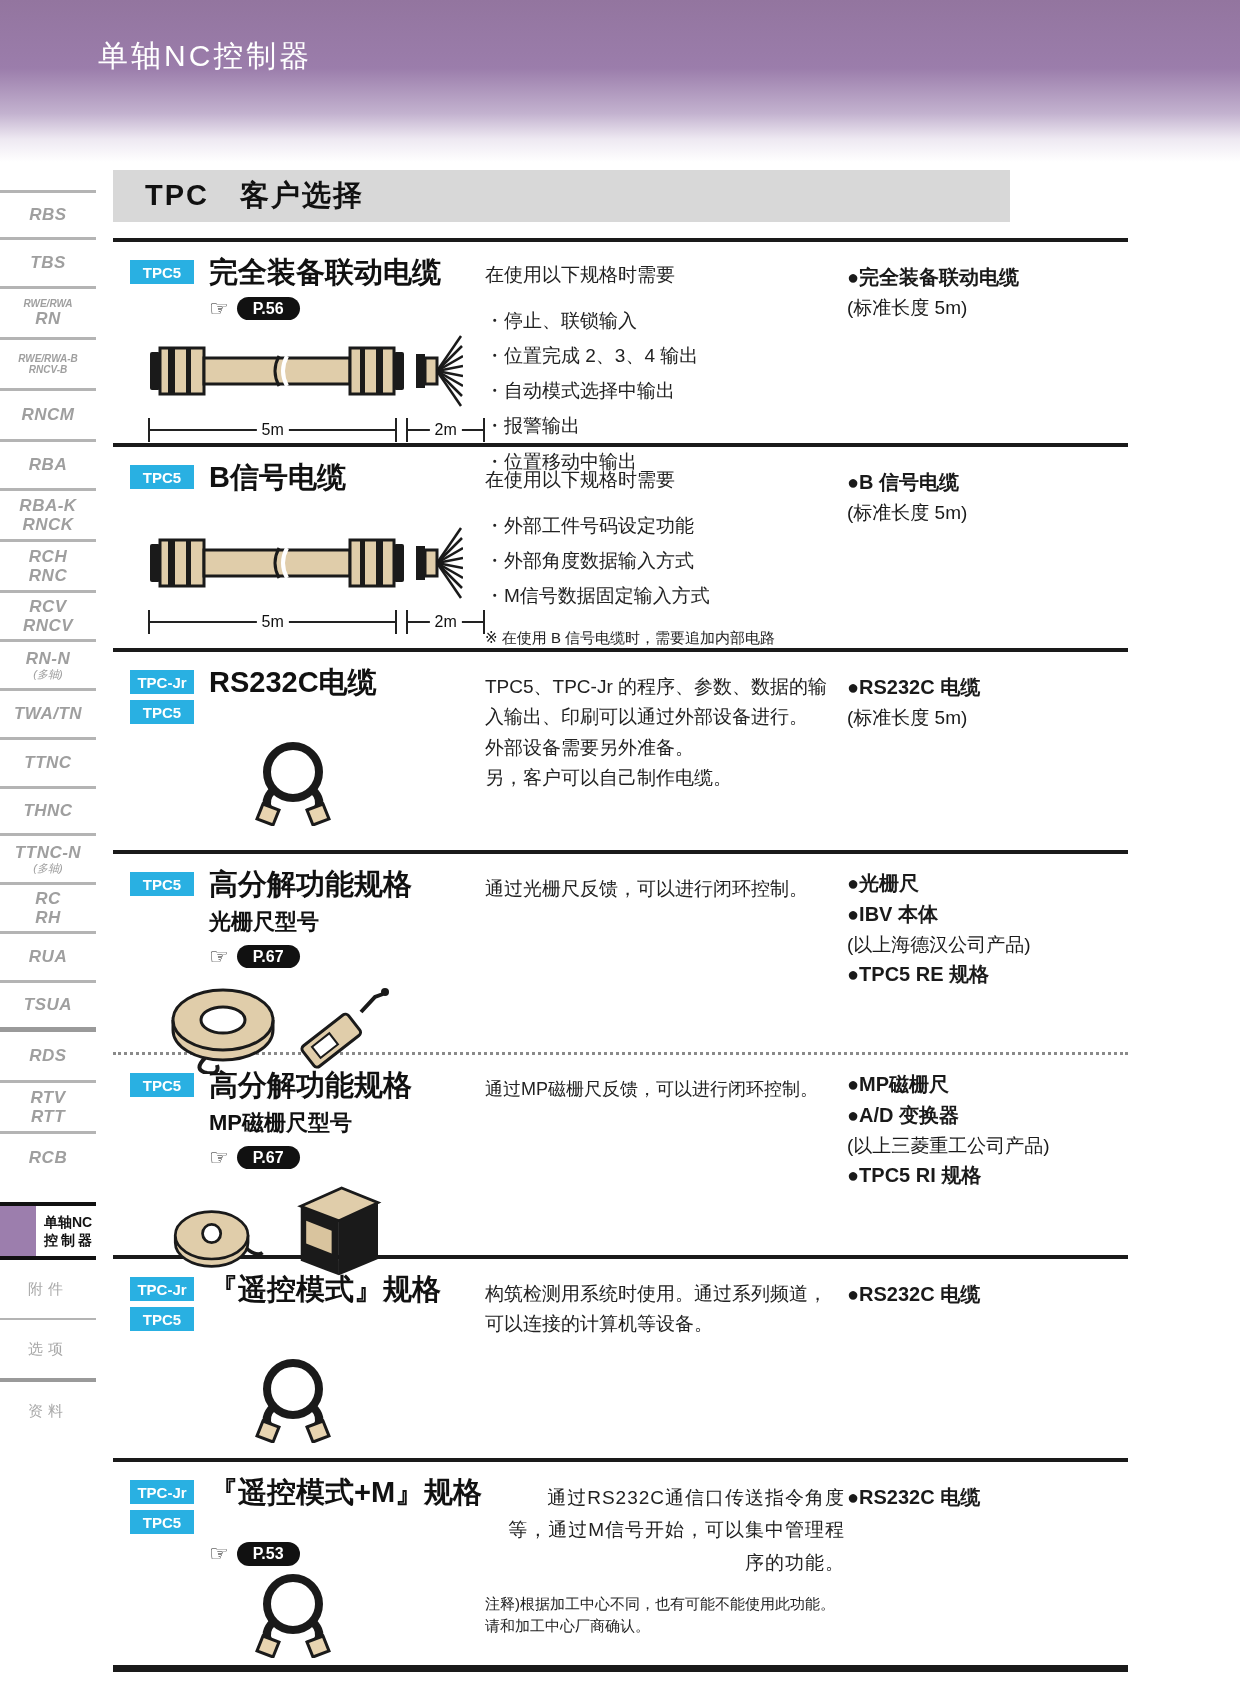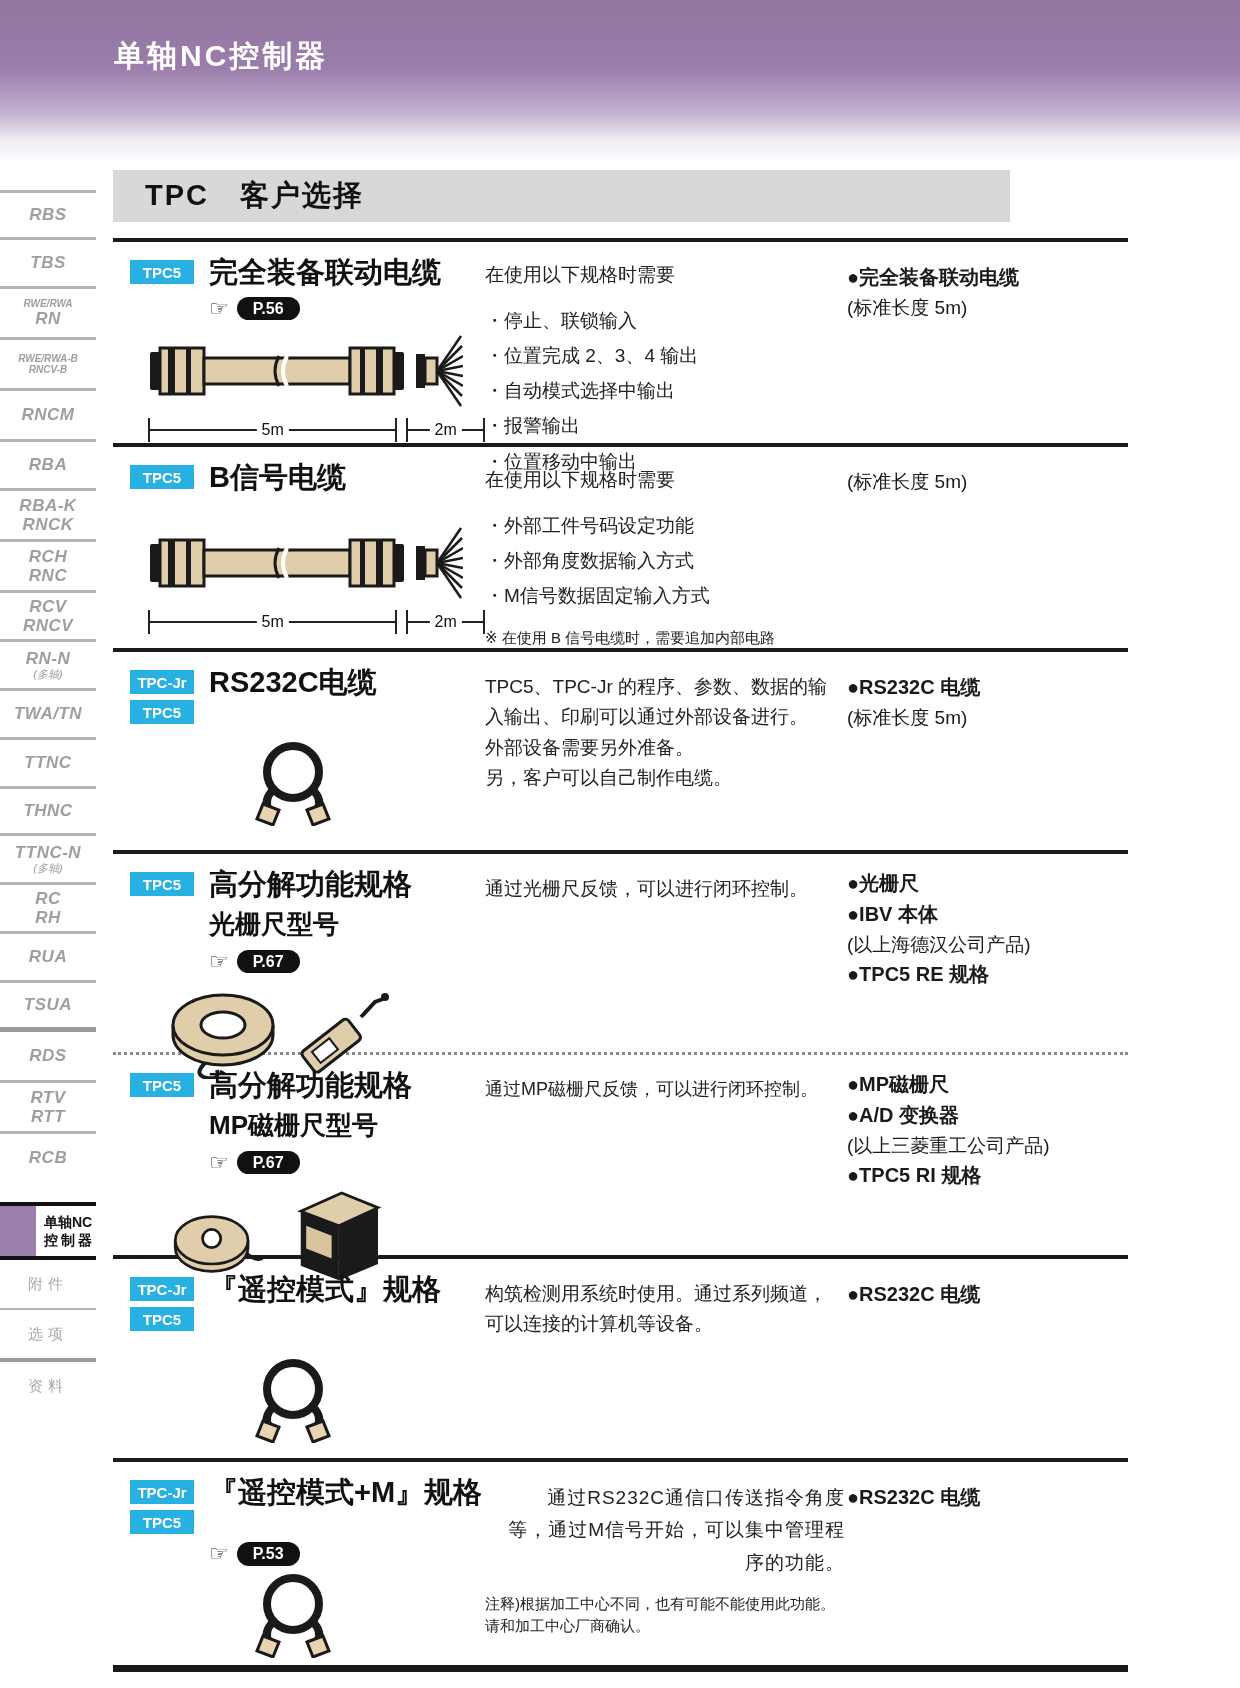--- a/index.html
+++ b/index.html
@@ -6,21 +6,21 @@
   body{
     width:1240px;height:1688px;position:relative;background:#fff;overflow:hidden;
     font-family:"Liberation Sans","DejaVu Sans",sans-serif;color:#1a1a1a;
   }
   
   .banner{
     position:absolute;top:0;left:0;width:1240px;height:162px;
     background:linear-gradient(to bottom,#93759f 0%,#9b7dab 42%,#c3b2cf 70%,#eee9f2 86%,#fff 100%);
   }
   .banner-title{
-    position:absolute;top:36px;left:114px;font-size:30px;font-weight:bold;color:#fff;letter-spacing:3px;
+    position:absolute;top:36px;left:98px;font-size:30px;font-weight:normal;color:#fff;letter-spacing:3px;
   }
   
   .sidebar{position:absolute;top:190px;left:0;width:96px;}
   .it{
     border-top:3px solid #b4b4b4;display:flex;flex-direction:column;justify-content:center;align-items:center;
     color:#9f9f9f;font-weight:bold;font-style:italic;line-height:1.12;text-align:center;
   }
   .it.thick{border-top:5px solid #9a9a9a;}
   .h44{height:44px}.h46{height:46px}.h48{height:48px}
   .l{font-size:17px;letter-spacing:.5px;}
@@ -32,21 +32,21 @@
     display:flex;flex-direction:column;justify-content:center;align-items:flex-start;padding-left:44px;
     color:#111;font-weight:bold;font-size:14px;line-height:1.3;font-style:normal;
   }
   .active-it .l2{letter-spacing:3px;}
   .foot-it{
     display:flex;align-items:center;justify-content:center;color:#a9a9a9;
     font-size:15px;letter-spacing:5px;font-weight:normal;
   }
   .foot-it.b2{border-top:2px solid #b4b4b4;}
   .foot-it.b4{border-top:4px solid #9a9a9a;}
-  .fh{height:48px}
+  .fh{height:58px}
   
   .title-bar{
     position:absolute;left:113px;top:170px;width:897px;height:52px;background:#d8d8d8;
     display:flex;align-items:center;padding-left:32px;box-sizing:border-box;
     font-size:29px;font-weight:bold;letter-spacing:2px;color:#111;
   }
   
   .content{position:absolute;left:113px;top:238px;width:1015px;}
   .sec{border-top:4px solid #1a1a1a;display:flex;box-sizing:border-box;}
   .sec.dotted{border-top:3px dotted #8a8a8a;}
@@ -54,21 +54,21 @@
   .col1{width:372px;box-sizing:border-box;padding-top:15px;}
   .col2{width:360px;box-sizing:border-box;padding-top:20px;font-size:19px;color:#222;}
   .col3{flex:1;box-sizing:border-box;padding-top:20px;padding-left:2px;font-size:20px;line-height:1.55;}
   .head-row{display:flex;gap:15px;align-items:flex-start;padding-left:17px;}
   .badges{display:flex;flex-direction:column;gap:6px;padding-top:3px;}
   .badge{
     background:#29b0e2;color:#fff;font-weight:bold;font-size:15px;width:64px;height:24px;
     display:flex;align-items:center;justify-content:center;letter-spacing:0;
   }
   .sec-title{font-size:29px;font-weight:bold;color:#111;line-height:1.1;letter-spacing:0;}
-  .sec-subtitle{font-size:26px;font-weight:bold;color:#111;margin-top:6px;}
+  .sec-subtitle{font-size:22px;font-weight:bold;color:#111;margin-top:6px;}
   .pageref{display:flex;align-items:center;gap:8px;margin-left:96px;margin-top:8px;}
   .hand{font-size:22px;color:#111;line-height:1;}
   .pref{
     background:#111;color:#fff;font-weight:bold;font-size:16px;border-radius:12px;
     padding:3px 16px;line-height:1.1;
   }
   .illus{margin-left:35px;}
   .dims{display:flex;gap:9px;margin-top:6px;}
   .dim{position:relative;height:24px;border-left:2px solid #222;border-right:2px solid #222;}
   .dim::before{content:"";position:absolute;left:0;right:0;top:11px;height:2px;background:#222;}
@@ -297,20 +297,21 @@
     <div class="col2">
       <div class="intro">在使用以下规格时需要</div>
       <ul class="bullets">
         <li>・外部工件号码设定功能</li>
         <li>・外部角度数据输入方式</li>
         <li>・M信号数据固定输入方式</li>
       </ul>
       <div class="note">※ 在使用 B 信号电缆时，需要追加内部电路</div>
     </div>
     <div class="col3">
+      <div class="r-bold">●B 信号电缆</div>
       <div class="r-norm">(标准长度 5m)</div>
     </div>
   </section>
 
   <section class="sec" style="height:202px">
     <div class="col1">
       <div class="head-row">
         <div class="badges">
           <span class="badge">TPC-Jr</span>
           <span class="badge">TPC5</span>

